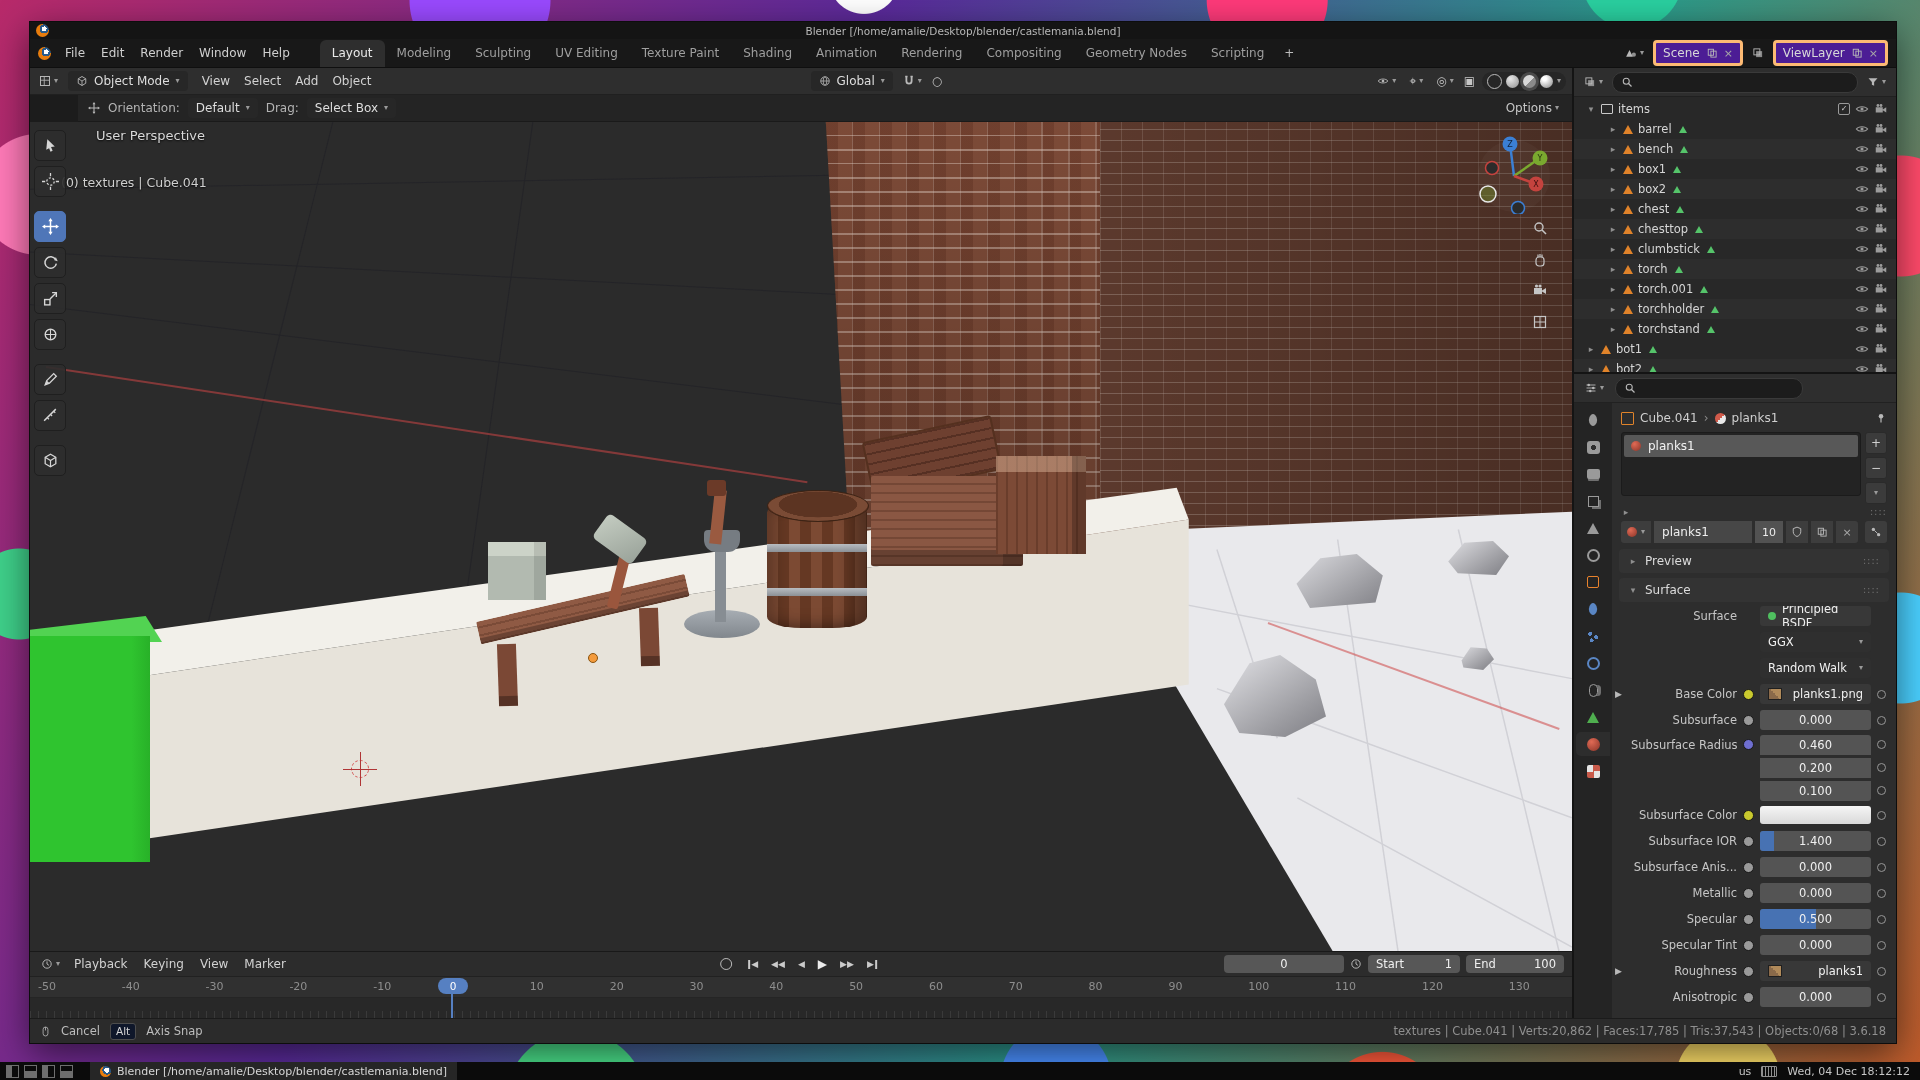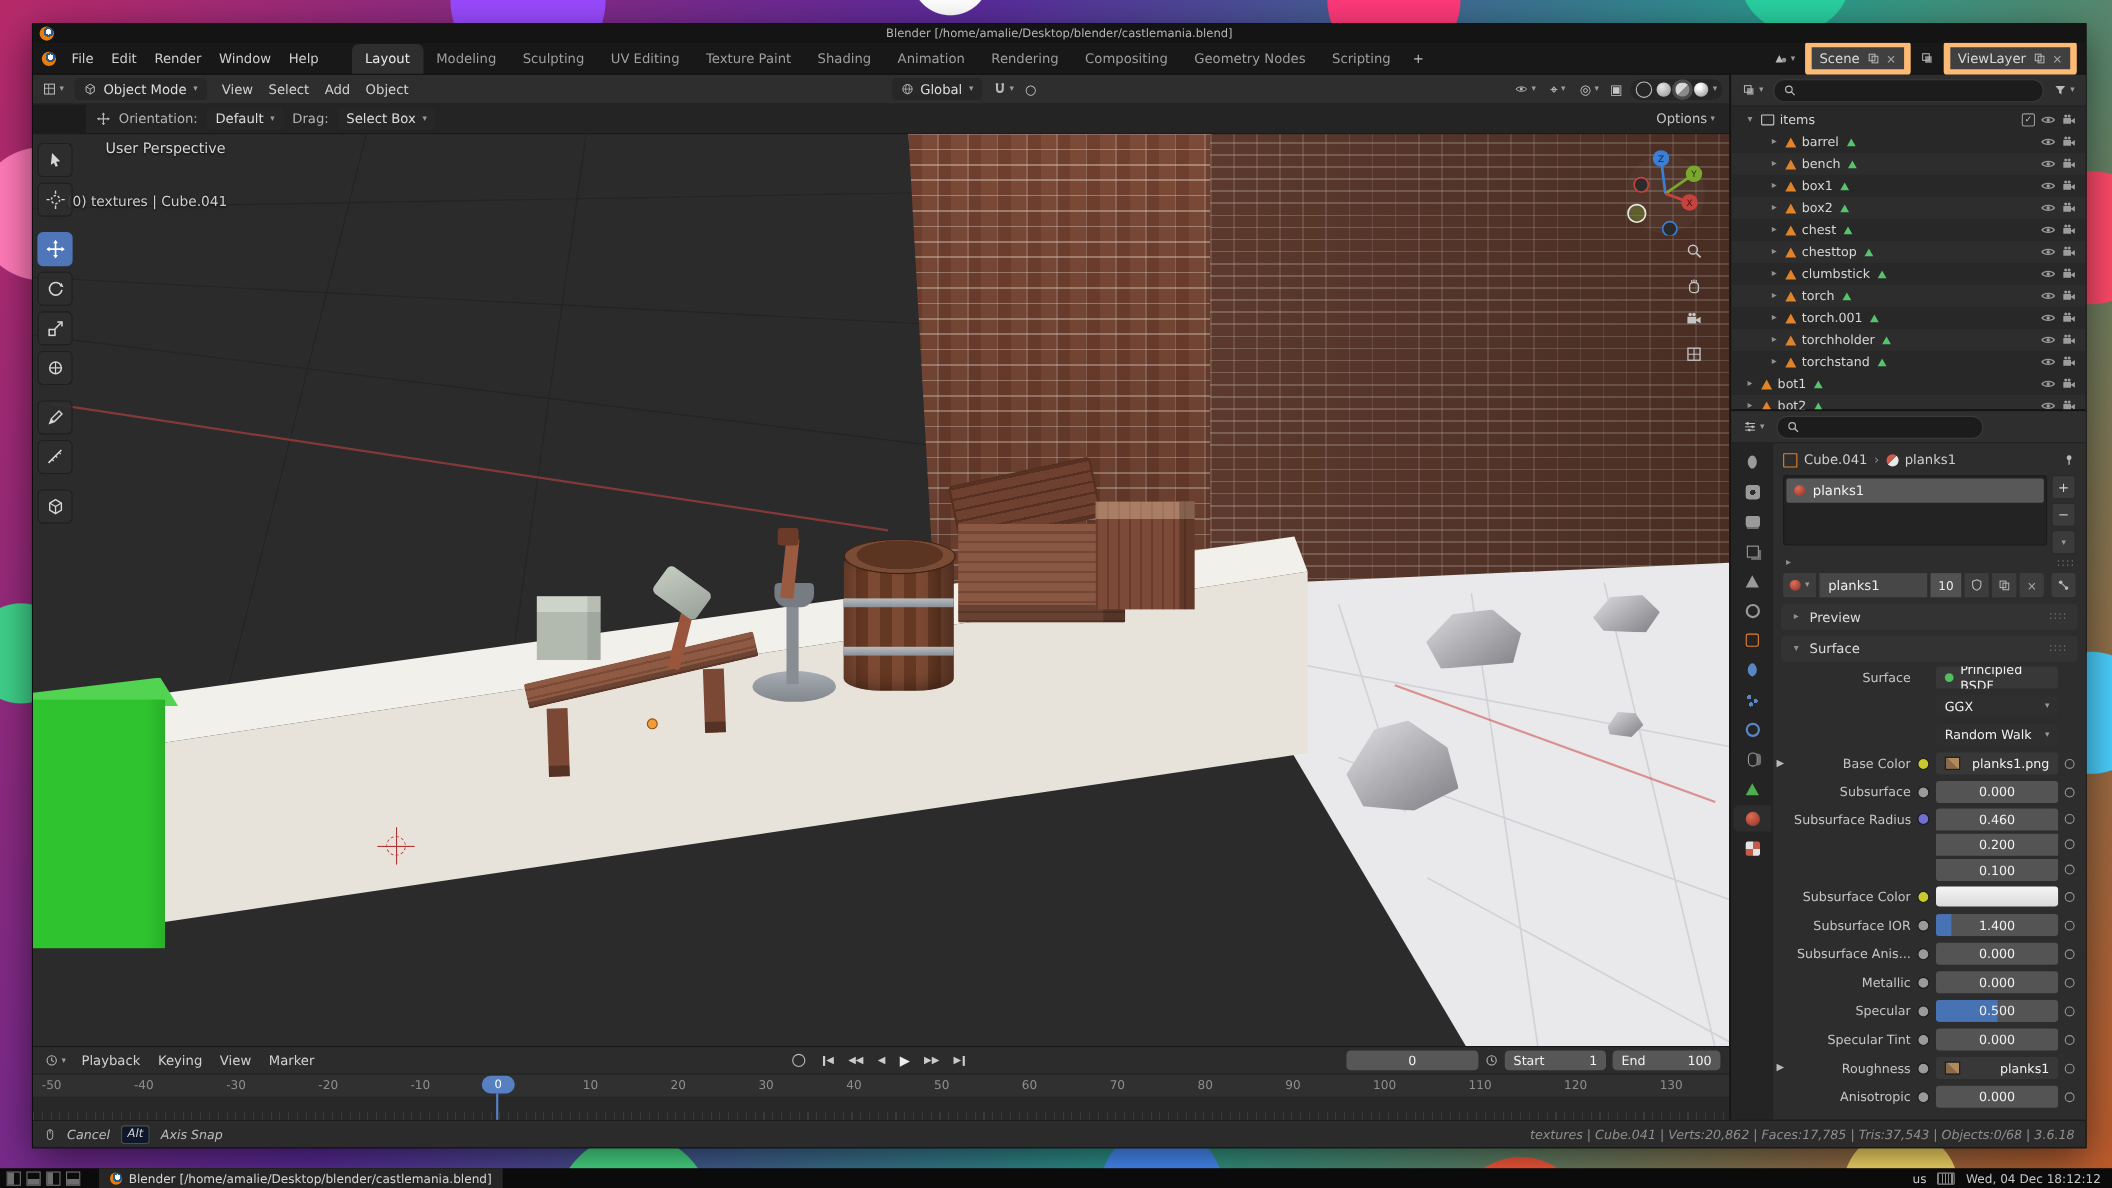--- a/index.html
+++ b/index.html
@@ -35,21 +35,21 @@
   .titlebar .blogo{position:absolute;left:6px;top:2px;}
   
   .topbar{height:28px;flex:0 0 auto;background:#181818;border-bottom:1px solid #0f0f0f;
     display:flex;align-items:center;padding:0 8px;}
   .menu-item{padding:4px 8px;color:#cfcfcf;border-radius:3px;}
   .tabs{display:flex;align-items:flex-end;margin-left:22px;align-self:flex-end;}
   .tab{padding:6px 12px 7px;color:#9f9f9f;border-radius:6px 6px 0 0;white-space:nowrap;}
   .tab.active{background:#2e2e2e;color:#e9e9e9;}
   .tab.add{padding:6px 8px 7px;color:#bdbdbd;}
   .tb-right{margin-left:auto;display:flex;align-items:center;gap:6px;}
-  .pill{display:flex;align-items:center;gap:6px;background:#404040;border:6px solid #fdba74;border-radius:4px;
+  .pill{display:flex;align-items:center;gap:6px;background:#4c1d95;border:3px solid #fdba74;border-radius:4px;
     height:20px;padding:0 7px;color:#d8d8d8;}
   .mini-ic{width:12px;height:12px;color:#b9b9b9;}
   .caret{font-size:8px;color:#9a9a9a;line-height:1;}
   .xchar{color:#a8a8a8;font-size:11px;line-height:1;}
   
   .main{flex:1;display:flex;min-height:0;}
   .editor-col{flex:1;display:flex;flex-direction:column;min-width:0;}
   .vp-header{height:26px;flex:0 0 auto;background:#2e2e2e;border-bottom:1px solid #202020;
     display:flex;align-items:center;gap:7px;padding:0 6px;}
   .iconbtn{display:flex;align-items:center;gap:3px;padding:2px 3px;border-radius:3px;color:#c6c6c6;}
@@ -155,21 +155,21 @@
   .tl-ruler{height:20px;flex:0 0 auto;background:#303030;border-bottom:1px solid #252525;position:relative;}
   .ticks{position:absolute;left:8px;right:42px;top:3px;display:flex;justify-content:space-between;font-size:11px;color:#8e8e8e;}
   .ph-badge{position:absolute;left:408px;top:26px;width:30px;height:16px;background:#5680c2;border-radius:9px;color:#fff;
     display:flex;align-items:center;justify-content:center;font-size:10.5px;z-index:3;}
   .ph-line{position:absolute;left:421px;top:42px;width:2px;bottom:0;background:#5680c2;z-index:2;}
   .tl-track{flex:1;background-color:#282828;
     background-image:repeating-linear-gradient(90deg,#3a3a3a 0 1px,transparent 1px 8px);
     background-size:100% 7px;background-position:0 100%;background-repeat:no-repeat;}
   
   .statusbar{height:24px;flex:0 0 auto;background:#2b2b2b;border-top:1px solid #1b1b1b;display:flex;align-items:center;gap:10px;
-    padding:0 10px;color:#bdbdbd;font-size:11.5px;font-style:italic;}
+    padding:0 10px;color:#bdbdbd;font-size:11.5px;}
   .kbd{background:#0f172a;border:1px solid #4d4d4d;border-radius:3px;padding:0 5px;height:15px;display:flex;align-items:center;font-size:10.5px;color:#d6d6d6;}
   .status-right{margin-left:auto;color:#8f8f8f;white-space:nowrap;}
   
   .sidebar{width:322px;flex:0 0 auto;display:flex;flex-direction:column;background:#2a2a2a;border-left:2px solid #141414;min-height:0;}
   .outliner{height:304px;flex:0 0 auto;display:flex;flex-direction:column;background:#282828;border-bottom:2px solid #141414;}
   .o-header{height:28px;flex:0 0 auto;background:#2e2e2e;border-bottom:1px solid #202020;display:flex;align-items:center;gap:6px;padding:0 7px;}
   .searchpill{flex:1;height:19px;background:#1c1c1c;border:1px solid #3a3a3a;border-radius:10px;display:flex;align-items:center;gap:6px;padding:0 8px;color:#9a9a9a;}
   .o-tree{flex:1;overflow:hidden;padding-top:2px;font-size:11.5px;}
   .o-row{display:flex;align-items:center;height:20px;padding:0 8px 0 12px;gap:5px;color:#d6d6d6;}
   .o-row:nth-child(even){background:rgba(255,255,255,.025);}

